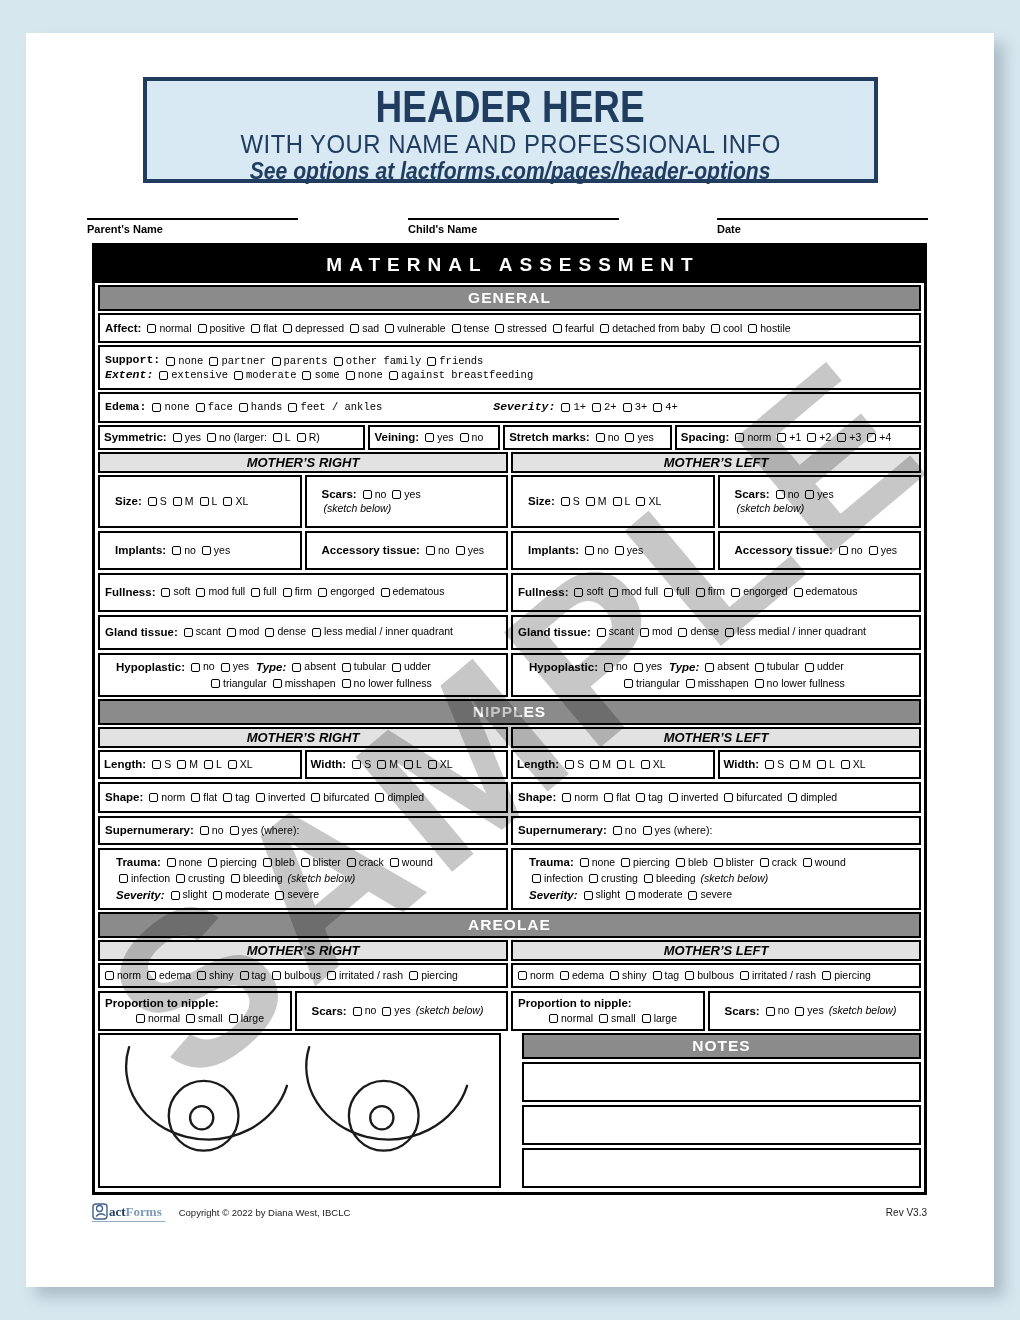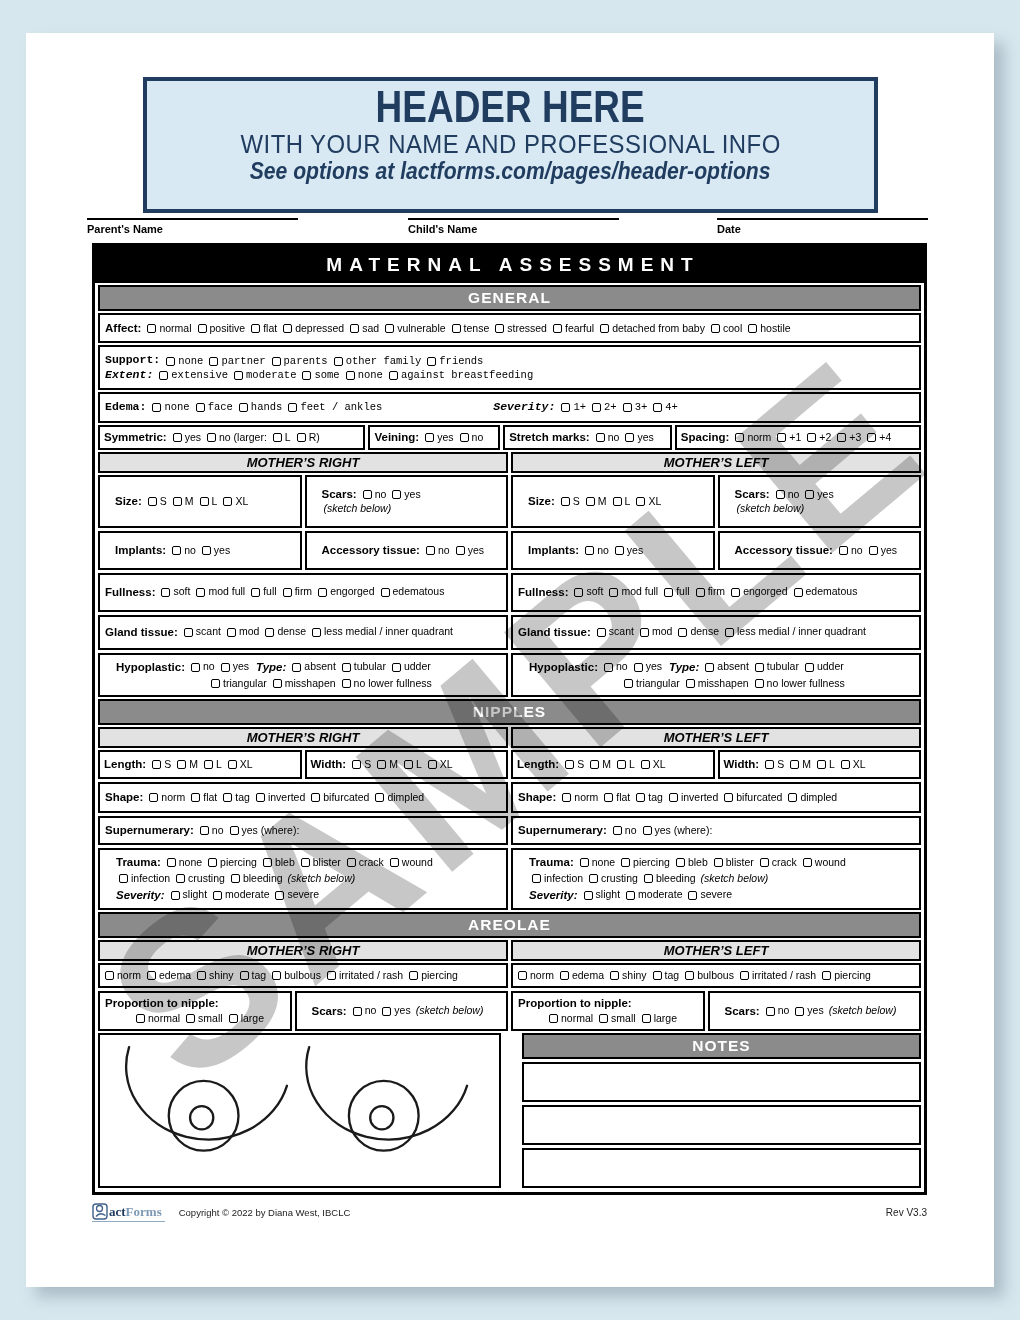--- a/index.html
+++ b/index.html
@@ -7,21 +7,21 @@
     width:1020px;height:1320px;position:relative;overflow:hidden;
     background:#d7e7ee;font-family:"Liberation Sans",sans-serif;color:#000;
   }
   *{box-sizing:border-box;}
   .sheet{
     position:absolute;left:26px;top:33px;width:968px;height:1254px;background:#ffffff;
     box-shadow:10px 10px 14px rgba(90,110,125,.35);
   }
   
   .header-box{
-    position:absolute;left:117px;top:44px;width:735px;height:136px;
+    position:absolute;left:117px;top:44px;width:735px;height:106px;
     background:#d9e9f4;border:4px solid #203d60;text-align:center;color:#203d60;
     padding-top:2px;
   }
   .cond{display:inline-block;transform:scaleX(.84);transform-origin:center;white-space:nowrap;}
   .cond2{display:inline-block;transform:scaleX(.92);transform-origin:center;white-space:nowrap;}
   .h-title{font-size:44px;font-weight:700;line-height:48px;}
   .h-sub{font-size:26px;font-weight:500;line-height:27px;letter-spacing:.5px;}
   .h-link{font-size:23px;font-style:italic;font-weight:600;line-height:26px;}
   
   .names{position:absolute;left:61px;top:183px;width:840px;height:34px;}

